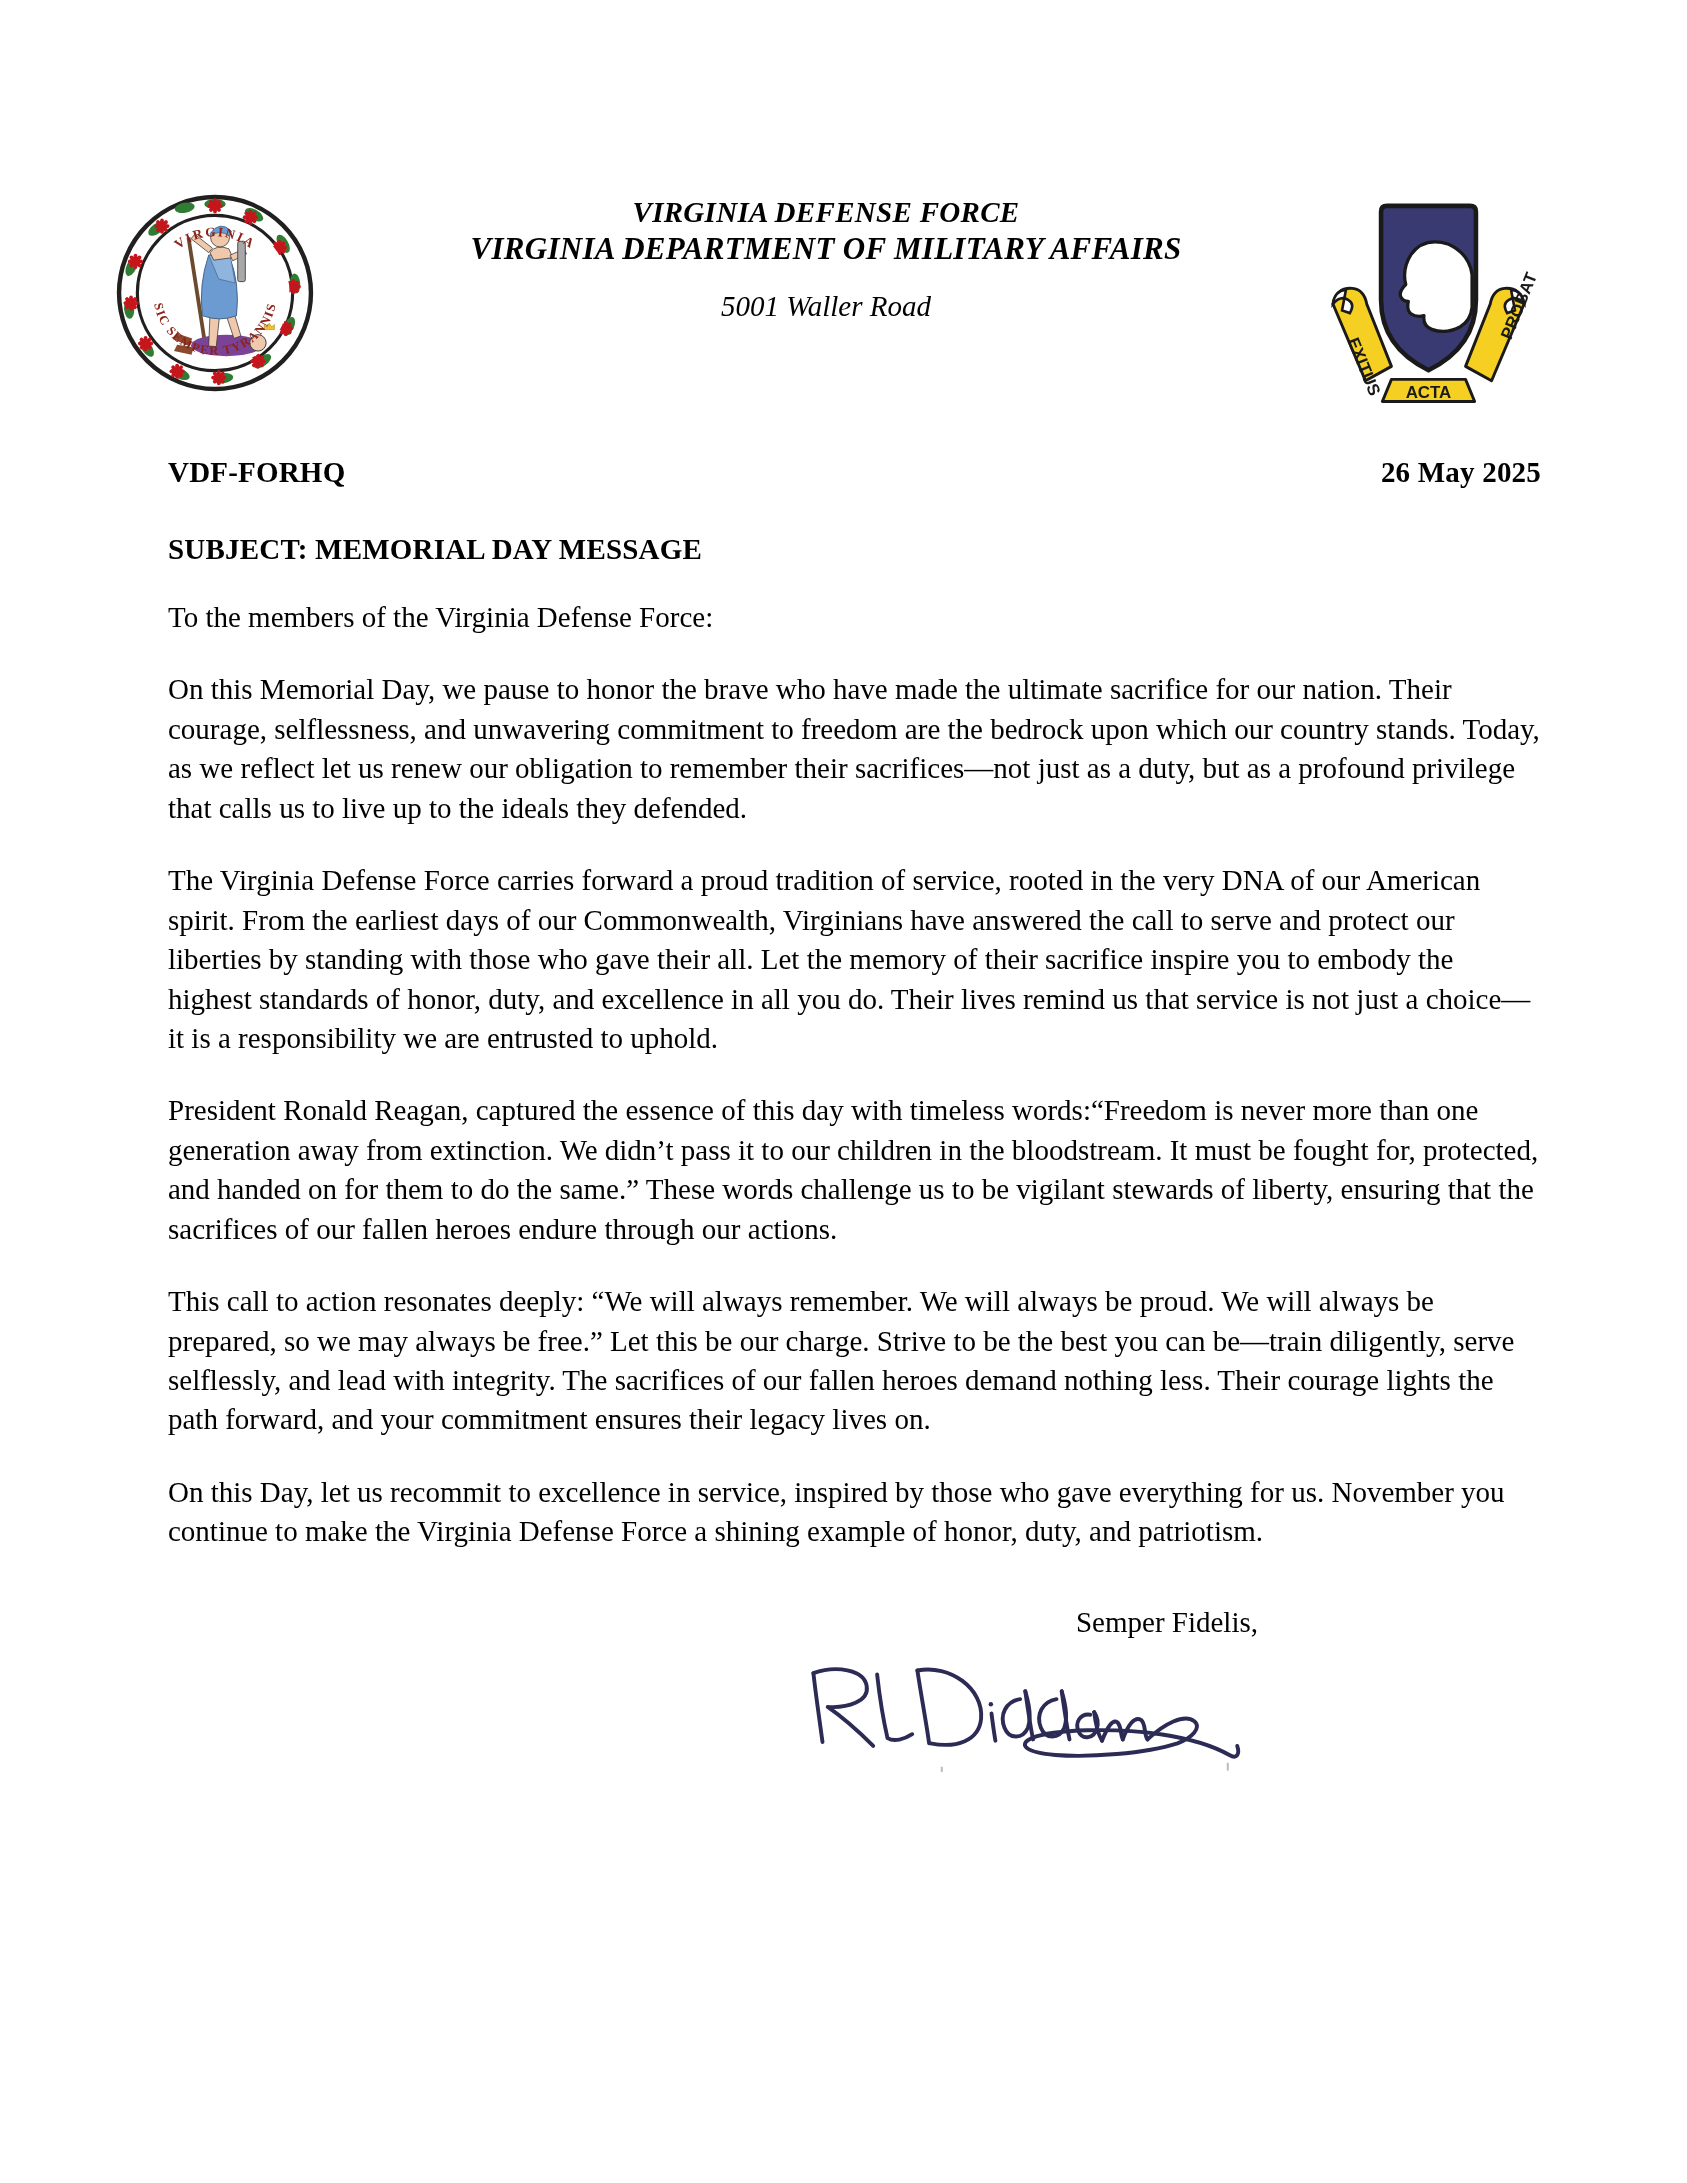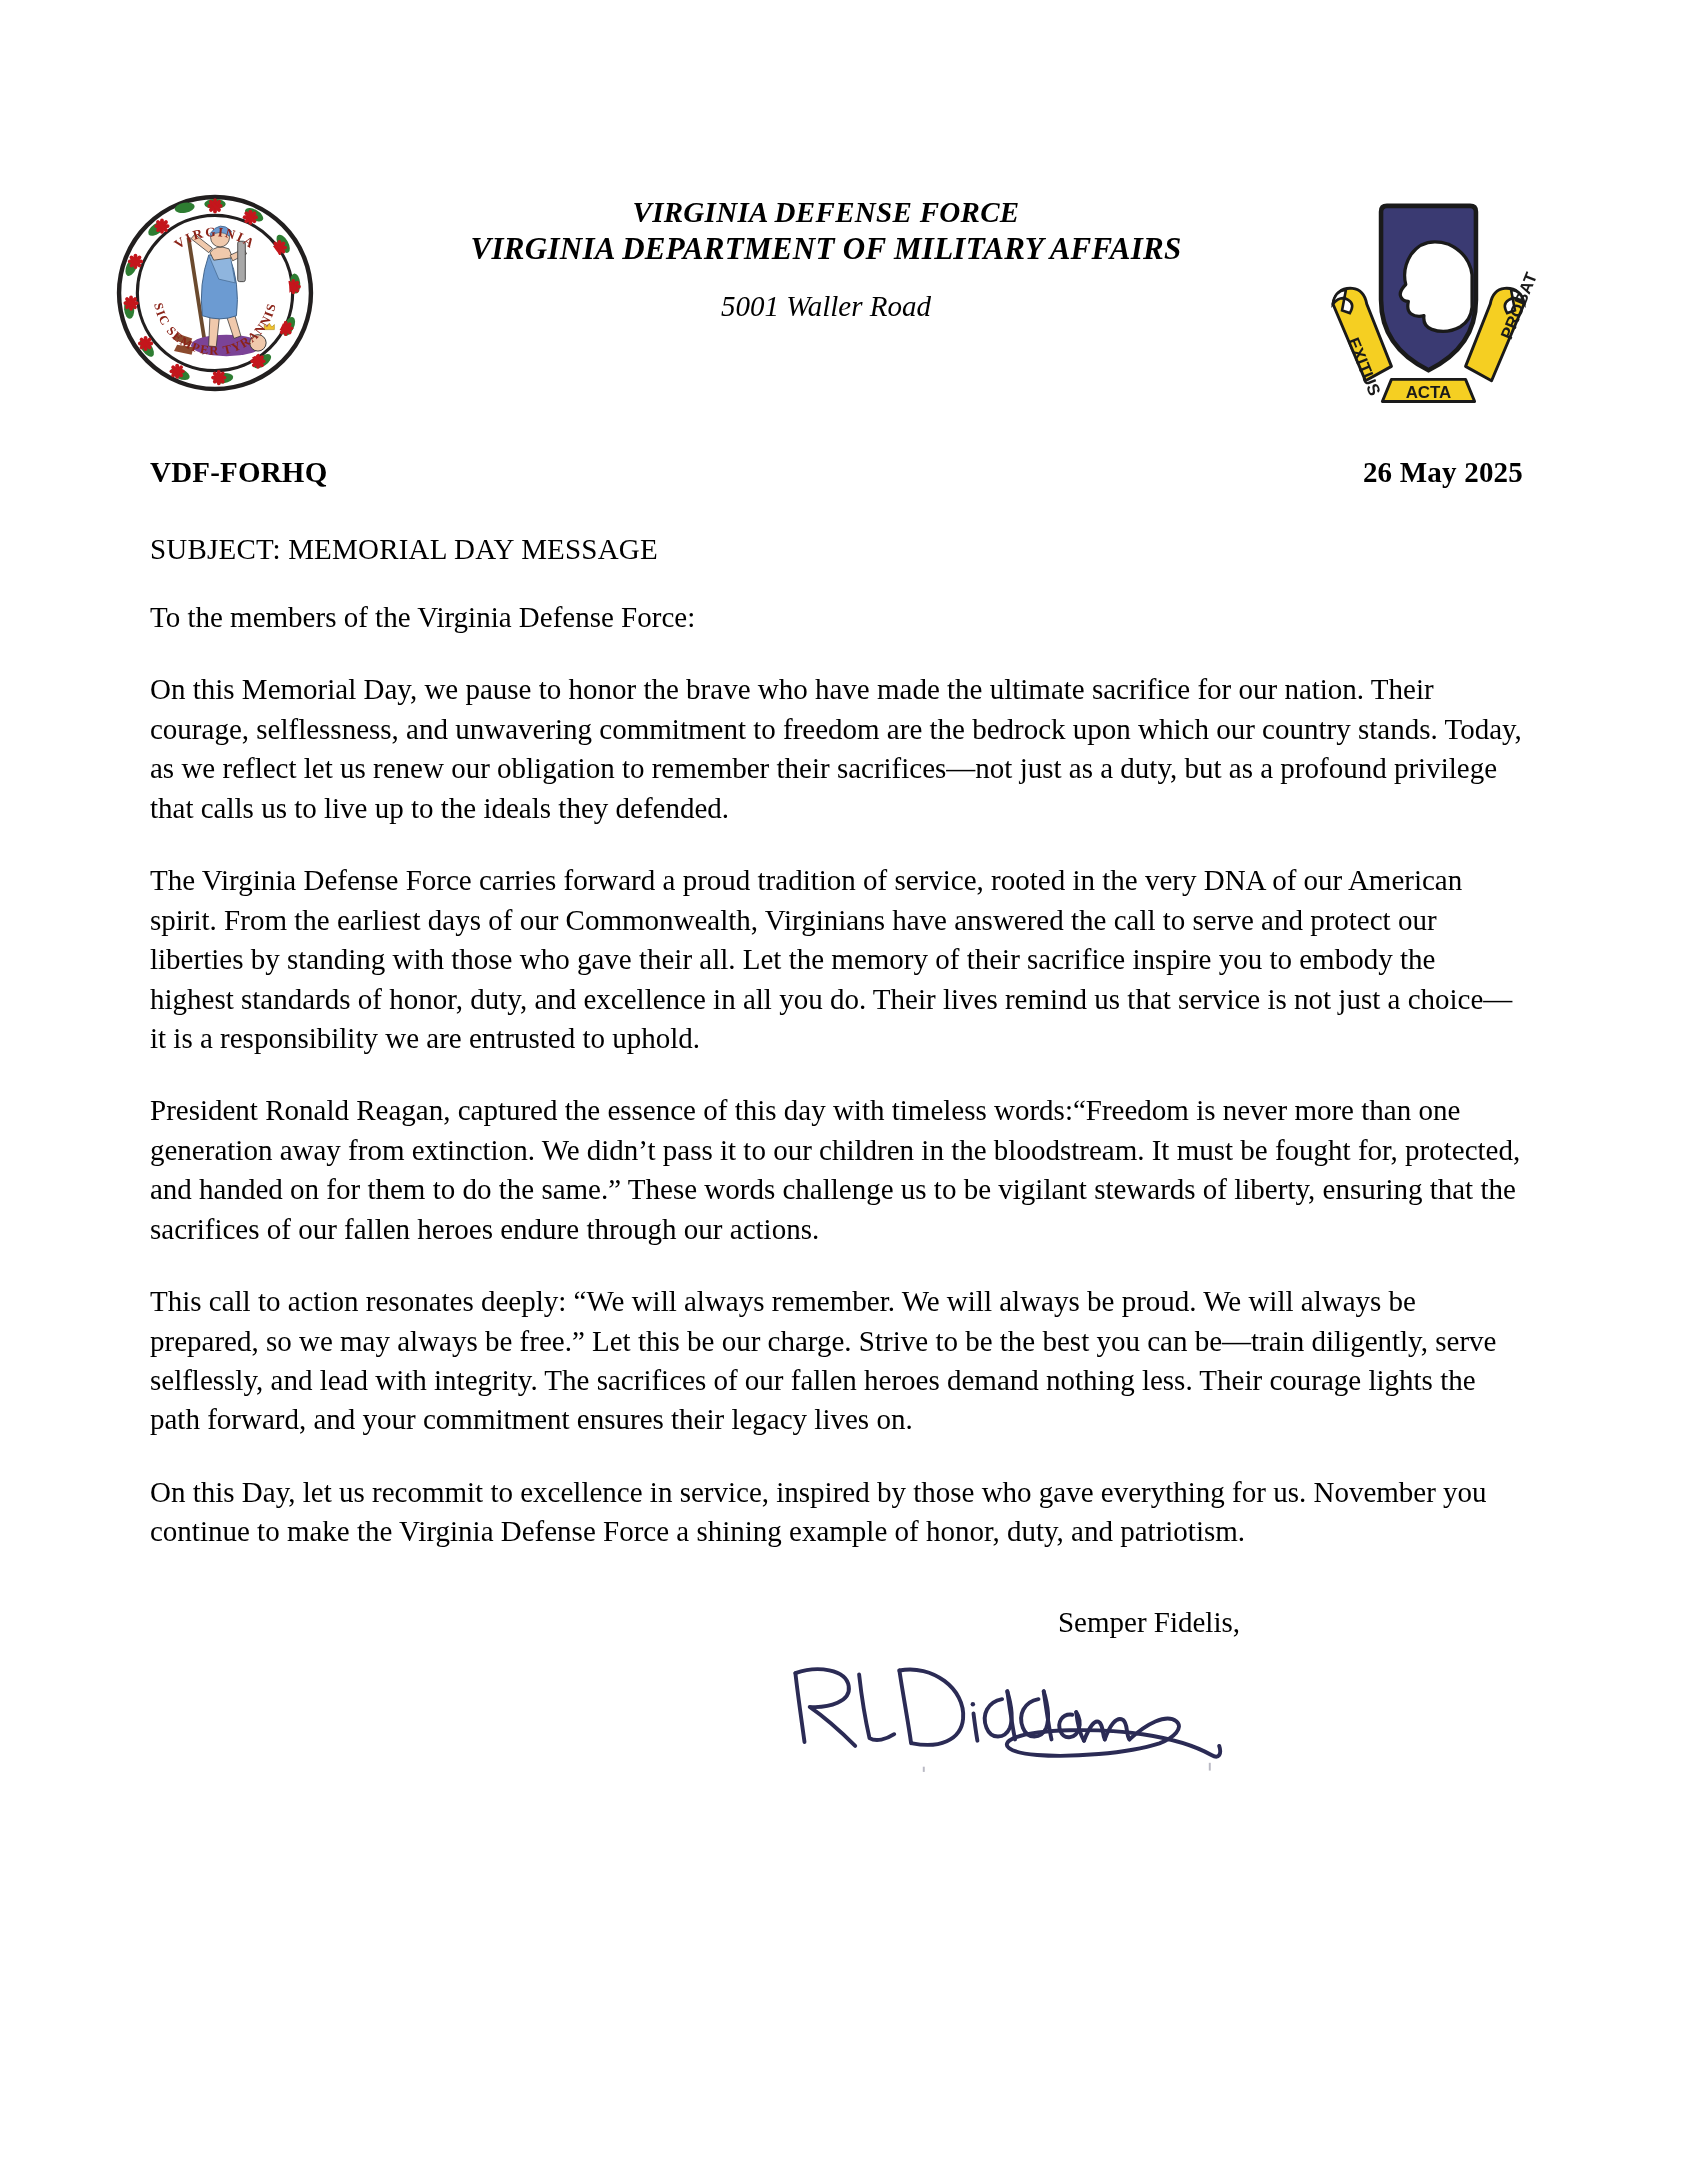--- a/index.html
+++ b/index.html
@@ -73,36 +73,36 @@
   }
   .phone-line {
     font-style: italic;
     font-size: 17.6px;
     margin-top: 3.9px;
   }
 
   
   .doc-body {
     position: absolute;
-    left: 150px;
+    left: 168px;
     top: 456px;
     width: 1373px;
   }
 
   .ref-row {
     display: flex;
     justify-content: space-between;
     align-items: baseline;
     font-weight: bold;
     font-size: 29px;
     letter-spacing: 0.2px;
   }
   .subject-line {
     margin-top: 44px;
-    font-weight: normal;
+    font-weight: bold;
     font-size: 29px;
     letter-spacing: 0.2px;
   }
   .salutation {
     margin-top: 32px;
     font-size: 29px;
     line-height: 1.36;
   }
   .para {
     margin-top: 33px;

